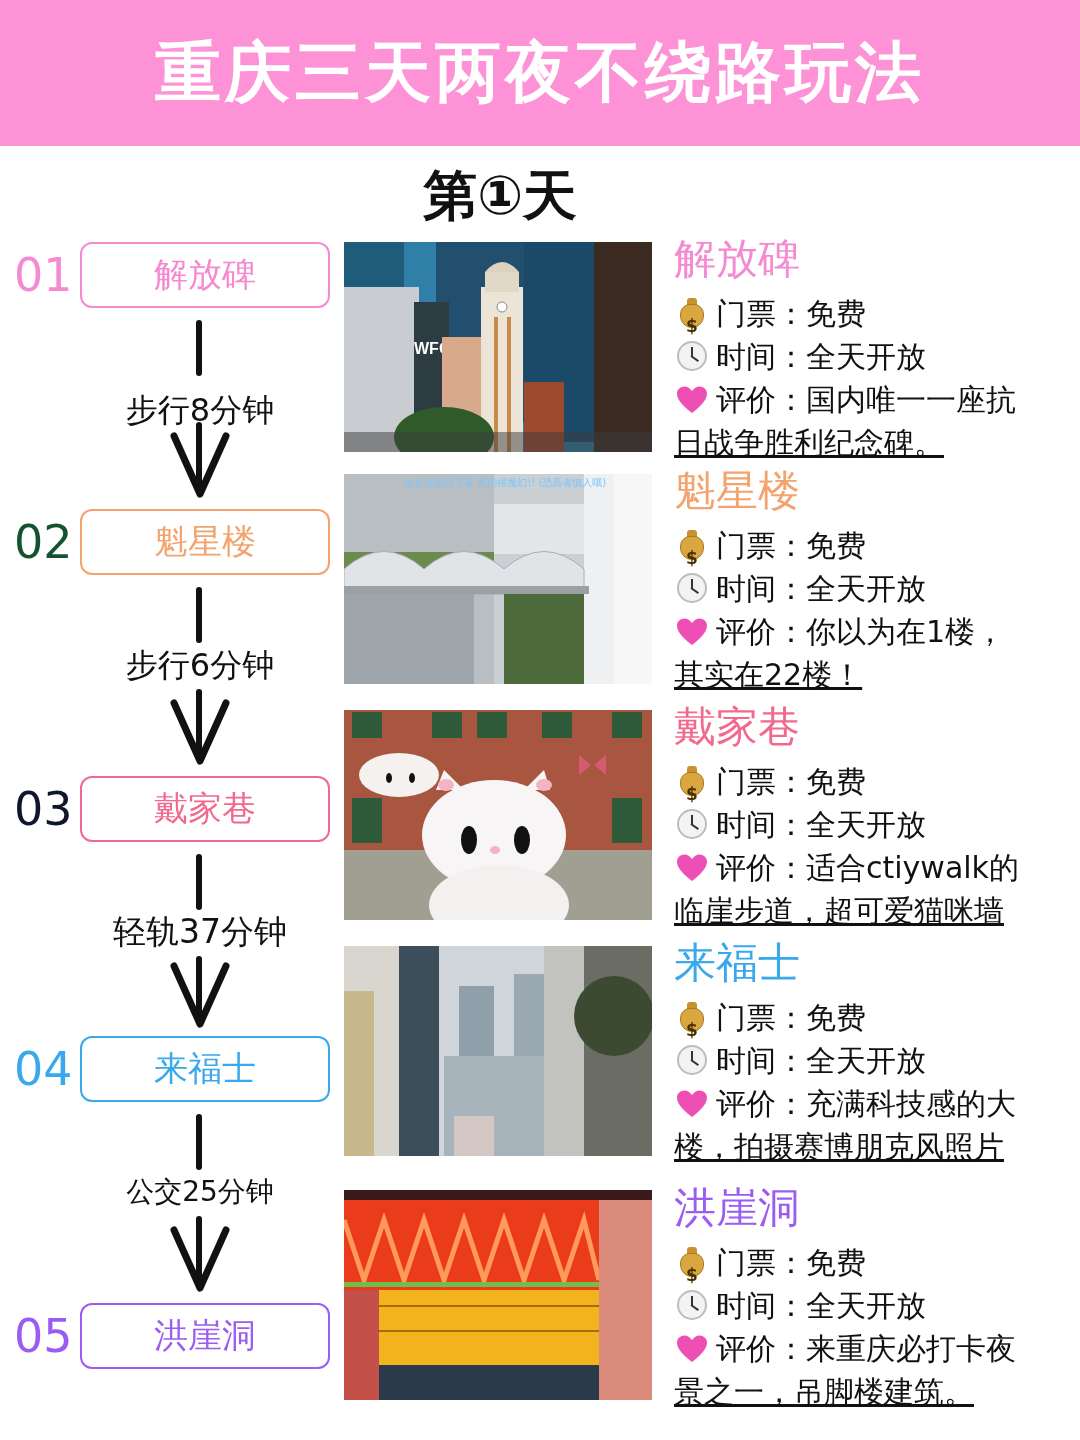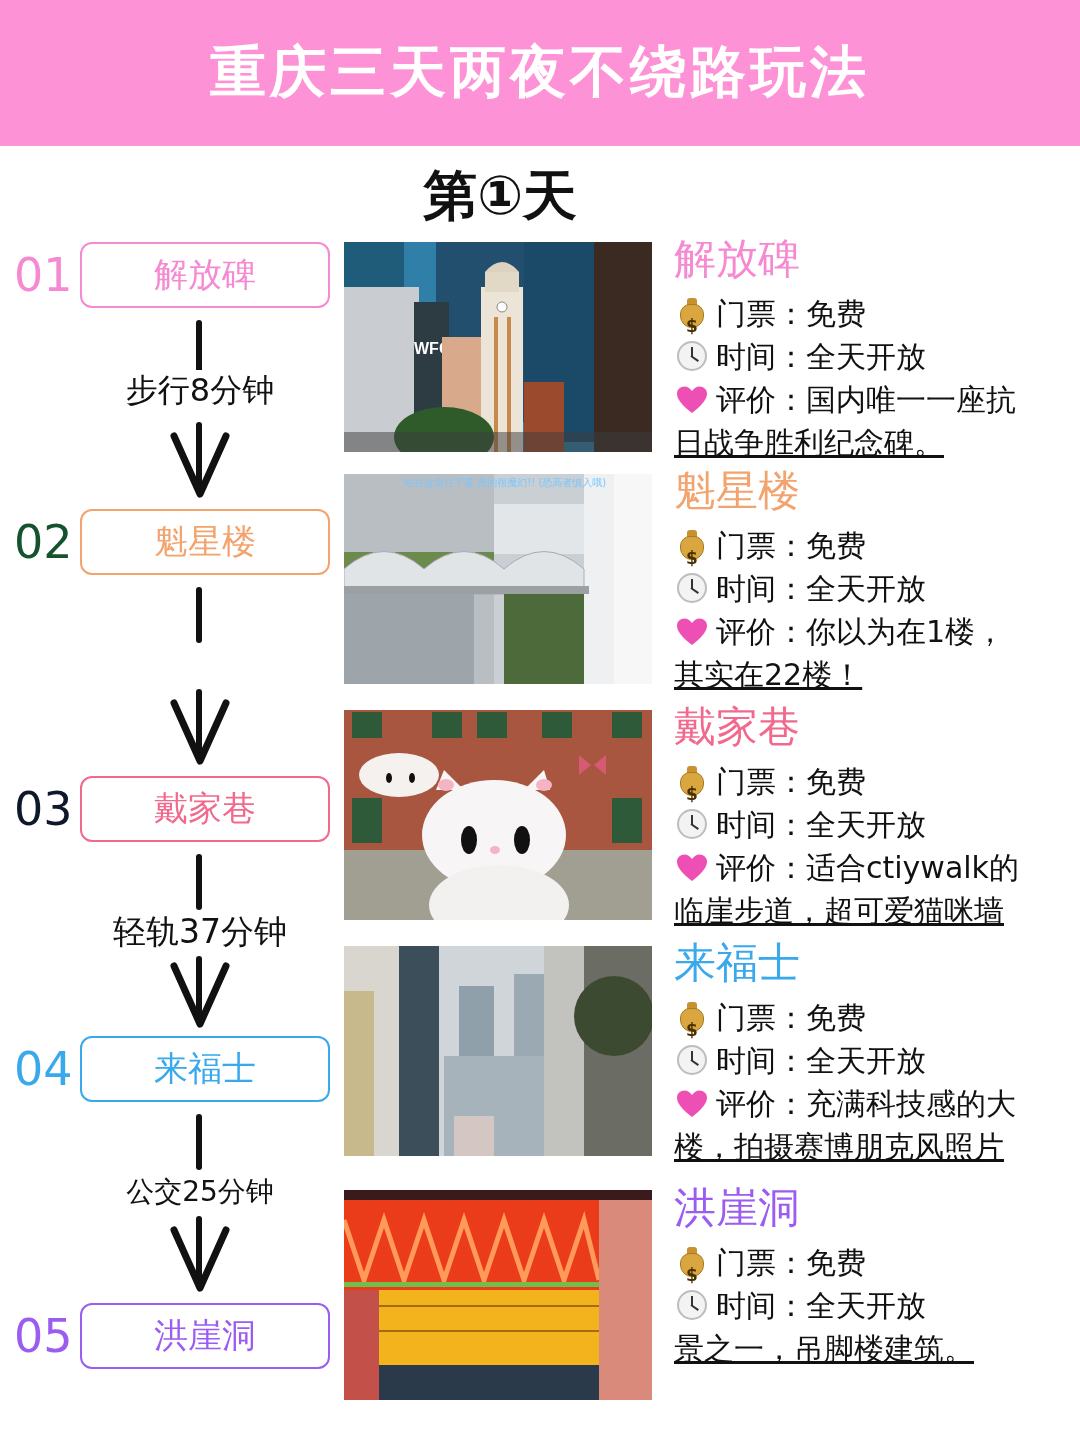--- a/index.html
+++ b/index.html
@@ -5,21 +5,21 @@
   * { box-sizing: border-box; margin: 0; padding: 0; }
   html, body { width: 1080px; height: 1440px; background: #ffffff; overflow: hidden; }
   body { font-family: "DejaVu Sans", "Liberation Sans", sans-serif; color: #111; position: relative; }
 
   .banner {
     position: absolute; left: 0; top: 0; width: 1080px; height: 146px;
     background: #fd93d6;
     display: flex; align-items: center; justify-content: center;
   }
   .banner-title {
-    color: #ffffff; font-size: 56px; font-weight: bold; letter-spacing: 4px;
+    color: #ffffff; font-size: 66px; font-weight: bold; letter-spacing: 4px;
   }
   .day-title {
     position: absolute; left: 0; width: 1000px; top: 160px; text-align: center;
     font-size: 54px; font-weight: bold; color: #111;
   }
 
   .stop-num {
     position: absolute; left: 14px; width: 66px; font-size: 46px; line-height: 66px;
   }
   .stop-box {
@@ -87,29 +87,30 @@
 <div class="stop-box" style="top:776px;border-color:#f2698e;color:#f2698e">戴家巷</div>
 
 <div class="stop-num" style="top:1036px;color:#3aa9ec">04</div>
 <div class="stop-box" style="top:1036px;border-color:#3aa9ec;color:#3aa9ec">来福士</div>
 
 <div class="stop-num" style="top:1303px;color:#9b5cf2">05</div>
 <div class="stop-box" style="top:1303px;border-color:#9b5cf2;color:#9b5cf2">洪崖洞</div>
 
 <div class="connector" style="top:318px;height:184px">
   <div class="conn-line" style="top:2px;height:56px"></div>
-  <div class="conn-label" style="top:52px">步行8分钟</div>
+  <div class="conn-label" style="top:72px">步行8分钟</div>
   <div class="conn-line" style="top:104px;height:70px"></div>
   <svg class="conn-arrow" style="top:110px" viewBox="0 0 70 70">
     <path d="M8 8 L34 66 L60 8" fill="none" stroke="#111" stroke-width="7" stroke-linecap="round" stroke-linejoin="round"></path>
   </svg>
 </div>
 
 <div class="connector" style="top:585px;height:184px">
   <div class="conn-line" style="top:2px;height:56px"></div>
+  <div class="conn-label" style="top:60px">步行6分钟</div>
   <div class="conn-line" style="top:104px;height:70px"></div>
   <svg class="conn-arrow" style="top:110px" viewBox="0 0 70 70">
     <path d="M8 8 L34 66 L60 8" fill="none" stroke="#111" stroke-width="7" stroke-linecap="round" stroke-linejoin="round"></path>
   </svg>
 </div>
 
 <div class="connector" style="top:852px;height:180px">
   <div class="conn-line" style="top:2px;height:56px"></div>
   <div class="conn-label" style="top:60px;font-size:33px">轻轨37分钟</div>
   <div class="conn-line" style="top:104px;height:66px"></div>
@@ -289,14 +290,19 @@
 </div>
 
 <div class="info" style="top:1183px">
   <div class="info-title" style="color:#9b5cf2">洪崖洞</div>
   <div class="info-row">
     <span class="ico"><span class="ico-money"><span class="knot"></span><span class="bag"></span><span class="dollar">$</span></span></span><span>门票：</span><span>免费</span>
   </div>
   <div class="info-row">
     <span class="ico"><span class="ico-clock"></span></span><span>时间：</span><span>全天开放</span>
   </div>
+  <div class="info-row">
+    <span class="ico"><svg class="ico-heart" viewBox="0 0 32 30">
+          <path d="M16 28 C4 19 1 13 1 8.5 C1 4.5 4.5 1.5 8.5 1.5 C11.5 1.5 14 3.3 16 6 C18 3.3 20.5 1.5 23.5 1.5 C27.5 1.5 31 4.5 31 8.5 C31 13 28 19 16 28 Z" fill="#ee4fb4"></path>
+        </svg></span><span>评价：</span><span>来重庆必打卡夜</span>
+  </div>
   <div class="info-cont">景之一，吊脚楼建筑。</div>
 </div>
 
 </body></html>

